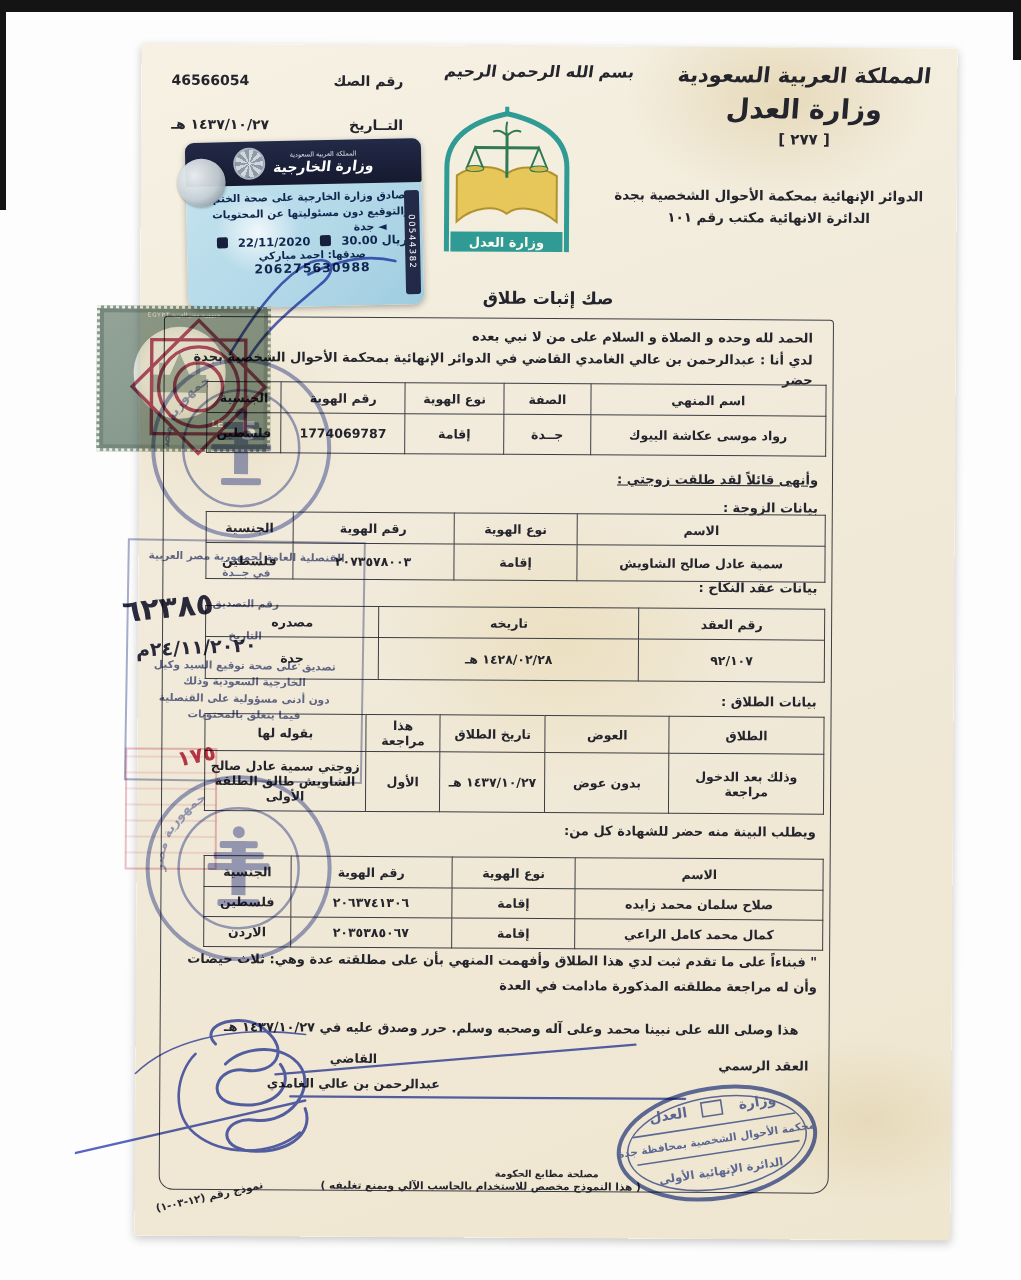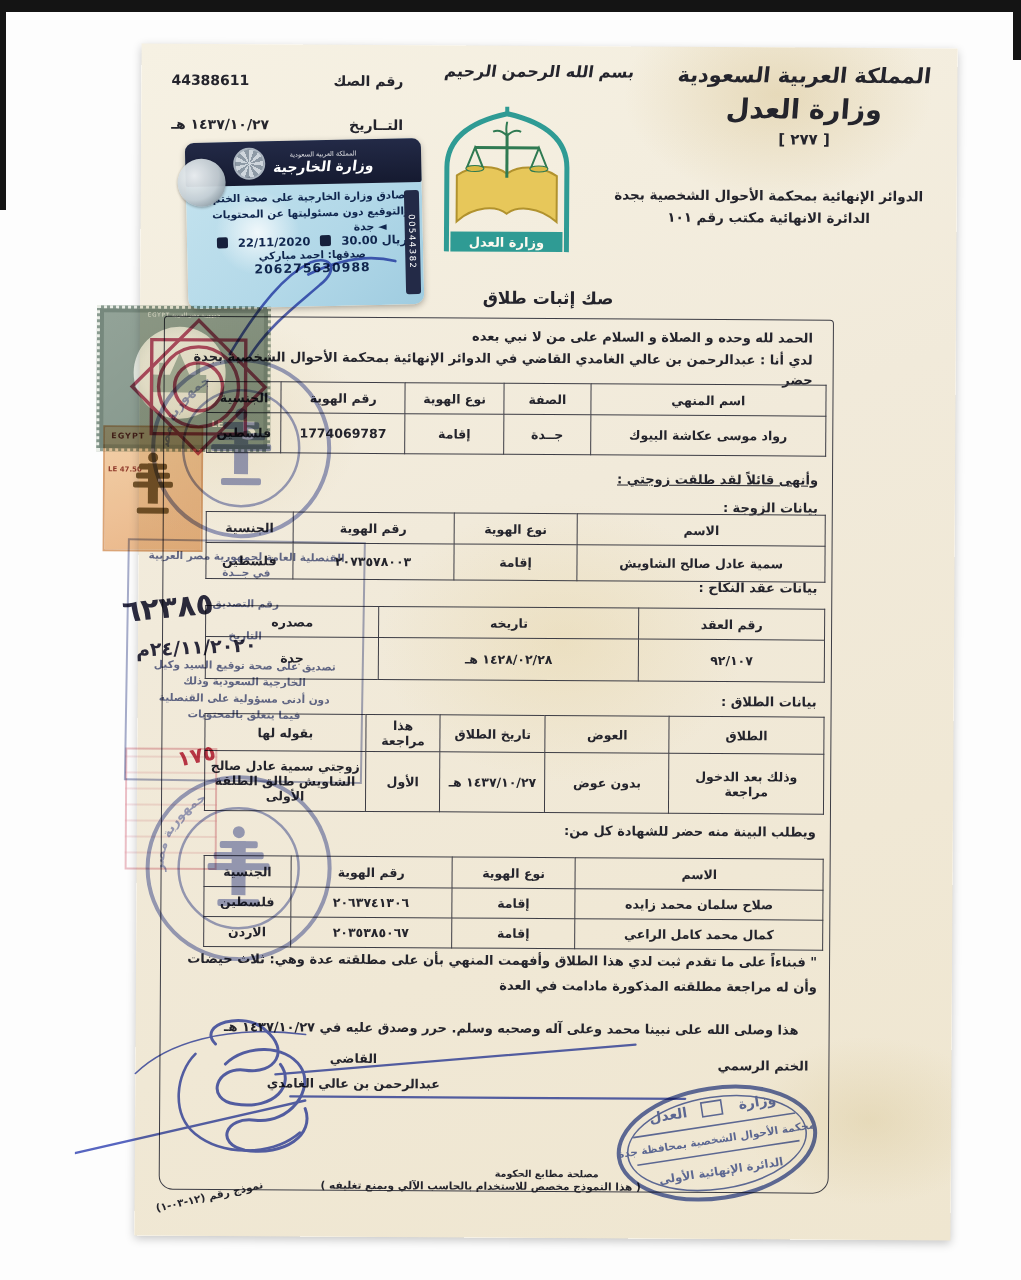--- a/index.html
+++ b/index.html
@@ -153,21 +153,21 @@
       <ellipse cx="38" cy="63" rx="9" ry="3" fill="#d9b945" stroke="#2f7a52"></ellipse>
       <ellipse cx="102" cy="63" rx="9" ry="3" fill="#d9b945" stroke="#2f7a52"></ellipse>
       <path d="M70 30 C64 24 60 24 56 26 M70 30 C76 24 80 24 84 26 M70 30 C68 22 70 18 70 16" fill="none" stroke="#2f7a52" stroke-width="2"></path>
       <rect x="14" y="126" width="112" height="20" fill="#2f9b94"></rect>
       <text x="70" y="141" text-anchor="middle" font-size="13" font-weight="bold" fill="#fdfaf0">وزارة العدل</text>
     </svg>
   </div>
 
   <div class="deed-row" style="top:28px;">
     <span class="lbl">رقم الصك</span>
-    <span>44388611</span>
+    <span>46566054</span>
   </div>
   <div class="deed-row" style="top:72px;">
     <span class="lbl">التــاريخ</span>
     <span>١٤٣٧/١٠/٢٧ هـ</span>
   </div>
 
   <div class="sticker">
     <div class="sticker-head">
       <div class="mofa-callig">
         <div class="tiny">المملكة العربية السعودية</div>
@@ -328,21 +328,21 @@
         <td>كمال محمد كامل الراعي</td>
         <td>إقامة</td>
         <td>٢٠٣٥٣٨٥٠٦٧</td>
         <td>الاردن</td>
       </tr>
     </tbody>
       </table>
 
     <div class="blk" style="top:630px;right:12px;width:640px;line-height:1.9;">" فبناءاً على ما تقدم ثبت لدي هذا الطلاق وأفهمت المنهي بأن على مطلقته عدة وهي: ثلاث حيضات وأن له مراجعة مطلقته المذكورة مادامت في العدة</div>
     <div class="blk" style="top:700px;right:30px;width:620px;">هذا وصلى الله على نبينا محمد وعلى آله وصحبه وسلم. حرر وصدق عليه في  ١٤٣٧/١٠/٢٧ هـ</div>
-    <div class="blk" style="top:736px;right:20px;">الختم الرسمي</div>
+    <div class="blk" style="top:736px;right:20px;">العقد الرسمي</div>
   </div>
 
   <div class="judge-block">
     <div class="judge-title">القاضي</div>
     <div class="judge-name">عبدالرحمن بن عالي الغامدي</div>
   </div>
 
   <div class="foot-press">مصلحة مطابع الحكومة</div>
   <div class="foot-note">( هذا النموذج مخصص للاستخدام بالحاسب الآلي ويمنع تغليفه )</div>
   <div class="foot-form">نموذج رقم (١٢-٠٣-١)</div>
@@ -358,34 +358,20 @@
 
   <svg class="ink rosette" width="150" height="150" viewBox="0 0 150 150">
     <g fill="none" stroke="#b03458" stroke-width="3.4">
       <rect x="28" y="28" width="94" height="94"></rect>
       <rect x="28" y="28" width="94" height="94" transform="rotate(45 75 75)"></rect>
       <circle cx="75" cy="75" r="40"></circle>
       <circle cx="75" cy="75" r="24"></circle>
     </g>
   </svg>
 
-  <div class="ink stamp-orange">
-    <div class="eg">EGYPT</div>
-    <div class="fee">47.50 LE</div>
-    <svg class="eagle" width="48" height="72" viewBox="0 0 48 72">
-      <g fill="#6b4a1e">
-        <circle cx="24" cy="8" r="5"></circle>
-        <rect x="10" y="14" width="28" height="6" rx="2"></rect>
-        <rect x="7" y="23" width="34" height="6" rx="2"></rect>
-        <rect x="4" y="32" width="40" height="6" rx="2"></rect>
-        <rect x="19" y="14" width="10" height="40"></rect>
-        <rect x="8" y="58" width="32" height="6" rx="2"></rect>
-      </g>
-    </svg>
-  </div>
 
   <svg class="ink round-stamp" style="top:309px;left:7px;" width="190" height="190" viewBox="0 0 190 190">
     <circle cx="95" cy="95" r="88" fill="none" stroke="#4a58a8" stroke-width="4"></circle>
     <circle cx="95" cy="95" r="58" fill="none" stroke="#4a58a8" stroke-width="2.5"></circle>
     <g fill="#4a58a8" transform="translate(95,95)">
       <circle cx="0" cy="-34" r="6"></circle>
       <rect x="-18" y="-26" width="36" height="7" rx="2"></rect>
       <rect x="-24" y="-15" width="48" height="7" rx="2"></rect>
       <rect x="-30" y="-4" width="60" height="7" rx="2"></rect>
       <rect x="-7" y="-26" width="14" height="52"></rect>

